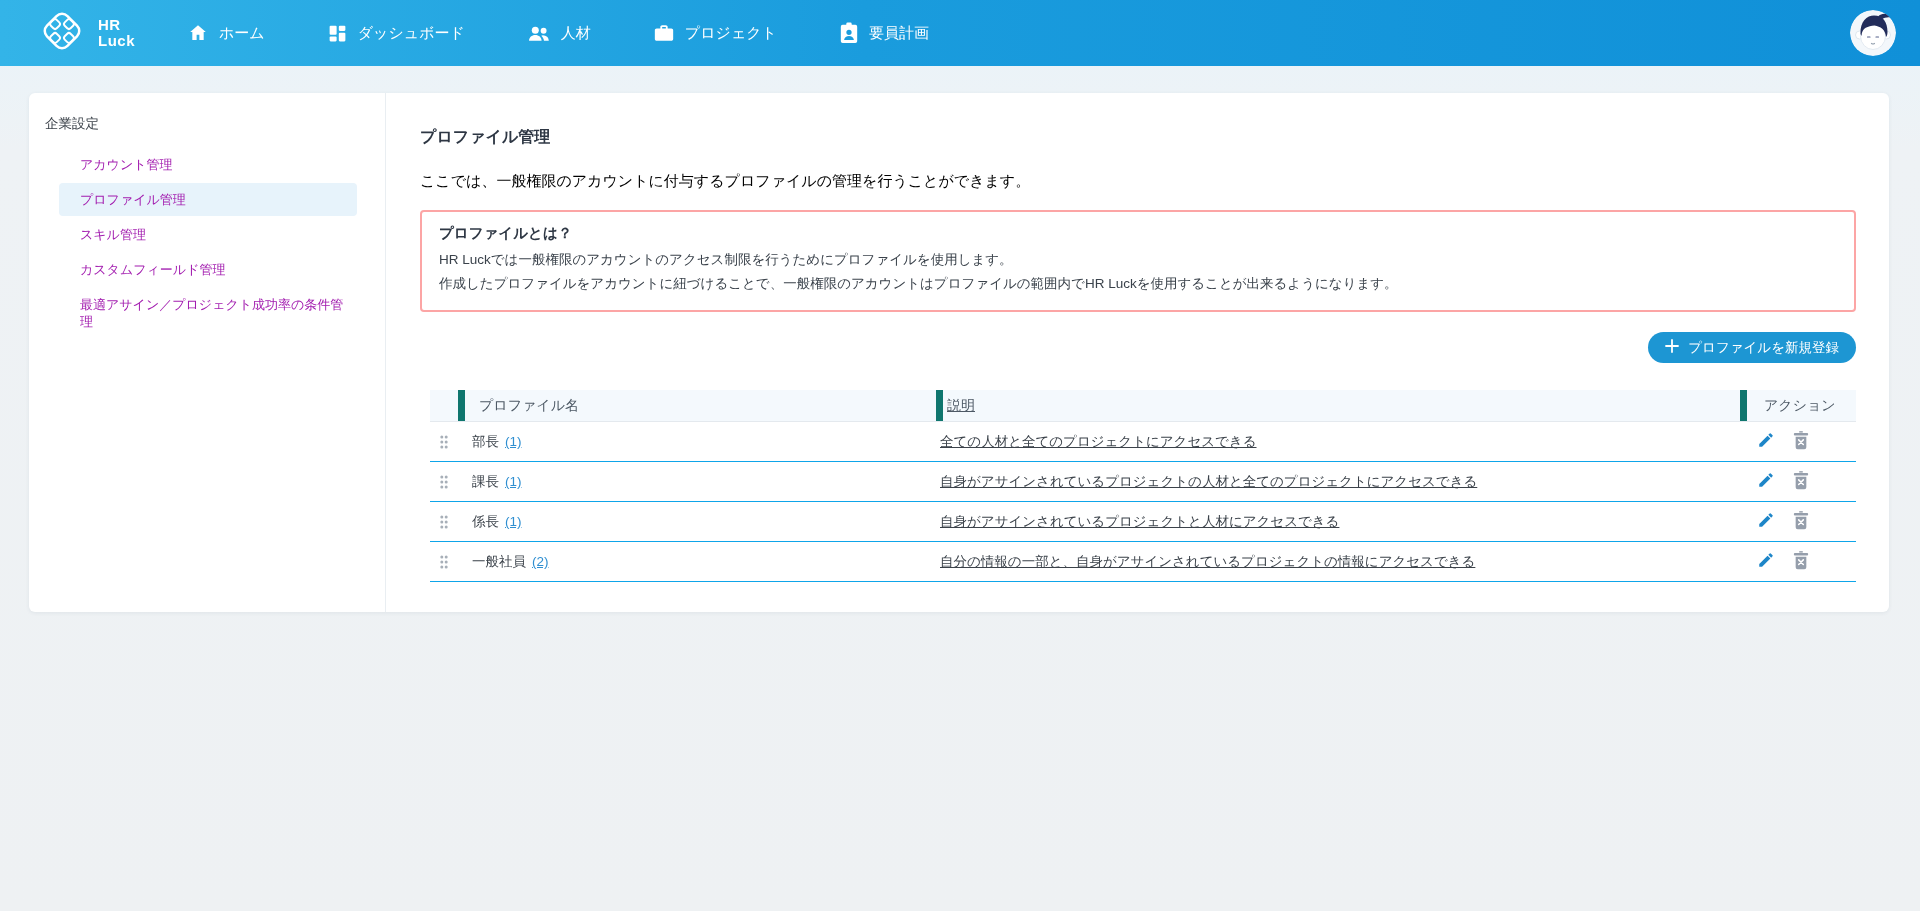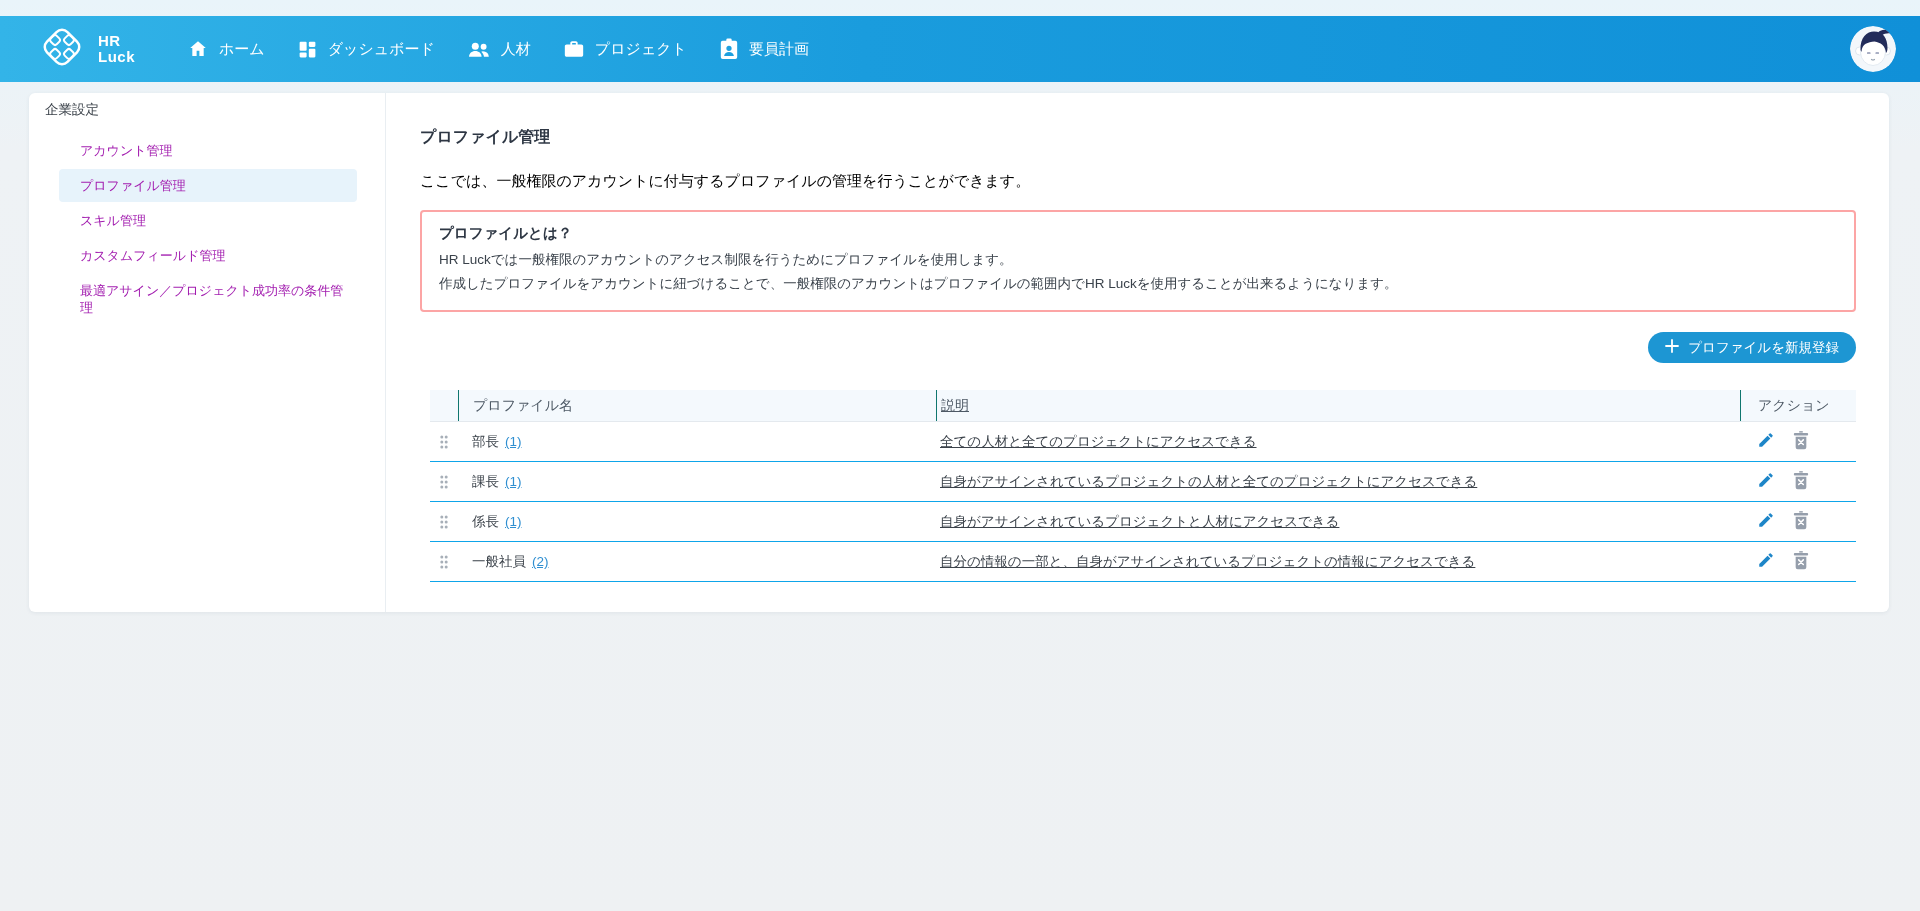--- a/index.html
+++ b/index.html
@@ -5,40 +5,40 @@
   * { margin:0; padding:0; box-sizing:border-box; }
   html,body { width:1920px; height:911px; overflow:hidden; }
   body {
     font-family: "Liberation Sans","DejaVu Sans",sans-serif;
     background: linear-gradient(180deg,#e9f4fa 0px,#eef2f5 150px,#eef1f3 100%);
     position: relative;
   }
 
   
   .nav {
-    position:absolute; top:16px; left:0; width:1920px; height:66px;
+    position:absolute; top:0; left:0; width:1920px; height:66px;
     background: linear-gradient(90deg,#33b4e8 0%,#1a9cdd 45%,#1090d8 100%);
     display:flex; align-items:center; padding-left:36px;
   }
   .logo { display:flex; align-items:center; cursor:pointer; }
   .logo-text { margin-left:10px; color:#fff; font-weight:bold; font-size:15px; line-height:16px; letter-spacing:.5px; }
-  .nav-menu { display:flex; margin-left:52px; gap:32px;text-align:center; }
+  .nav-menu { display:flex; margin-left:52px; gap:62px;text-align:center; }
   .nav-item { display:flex; align-items:center; gap:10px; color:#fff; font-size:15px; cursor:pointer; text-decoration:none; }
   .nav-item svg { display:block; }
   .avatar { position:absolute; right:24px; top:10px; width:46px; height:46px; border-radius:50%; overflow:hidden; cursor:pointer; }
 
   
   .card {
     position:absolute; left:29px; top:93px; width:1860px; height:519px;
     background:#fff; border-radius:6px; box-shadow:0 1px 4px rgba(30,60,90,.07);
     display:flex;
   }
 
   
-  .sidebar { width:357px; border-right:1px solid #e9eef2; padding:8px 0 0 16px; flex:none; }
+  .sidebar { width:357px; border-right:1px solid #e9eef2; padding:22px 0 0 16px; flex:none; }
   .sidebar-title { font-size:13.5px; color:#3a4149; margin-bottom:15px; }
   .sidebar-menu { list-style:none; padding-left:14px; }
   .sidebar-menu li {
     width:298px; padding:8px 10px 8px 21px; font-size:13px; color:#a21caf;
     border-radius:4px; margin-bottom:2px; cursor:pointer; line-height:17px;
   }
   .sidebar-menu li.active { background:#e7f3fb; }
 
   
   .main { flex:1; padding:30px 33px 0 34px; }
@@ -55,21 +55,21 @@
   }
 
   
   .table { margin:27px 0 0 10px; }
   .thead { display:flex; height:32px; background:#f4f9fd; border-bottom:1px solid #e4e9ee; color:#4d5965; font-size:14px; }
   .thead > div { display:flex; align-items:center; }
   .col-handle { width:28px; justify-content:center; }
   .col-name { width:478px; padding-left:14px; }
   .col-desc { flex:1; padding-left:4px;text-decoration:underline; }
   .col-actions { width:116px; padding-left:17px; }
-  .thead .col-name, .thead .col-desc, .thead .col-actions { border-left:1px solid #0f766e; }
+  .thead .col-name, .thead .col-desc, .thead .col-actions { border-left:7px solid #0f766e; }
   .trow { display:flex; align-items:center; height:40px; border-bottom:1px solid #0ea5e9; font-size:13.5px; color:#3b424a; }
   .trow > div { display:flex; align-items:center; }
   .drag-handle { cursor:grab; display:flex; }
   .count-link { color:#2f8fd1; text-decoration:underline; margin-left:6px; cursor:pointer; }
   .action-btn { background:none; border:none; padding:0; cursor:pointer; display:flex; align-items:center; }
   .actions-cell { gap:18px; }
 </style>
 </head>
 <body>
 

